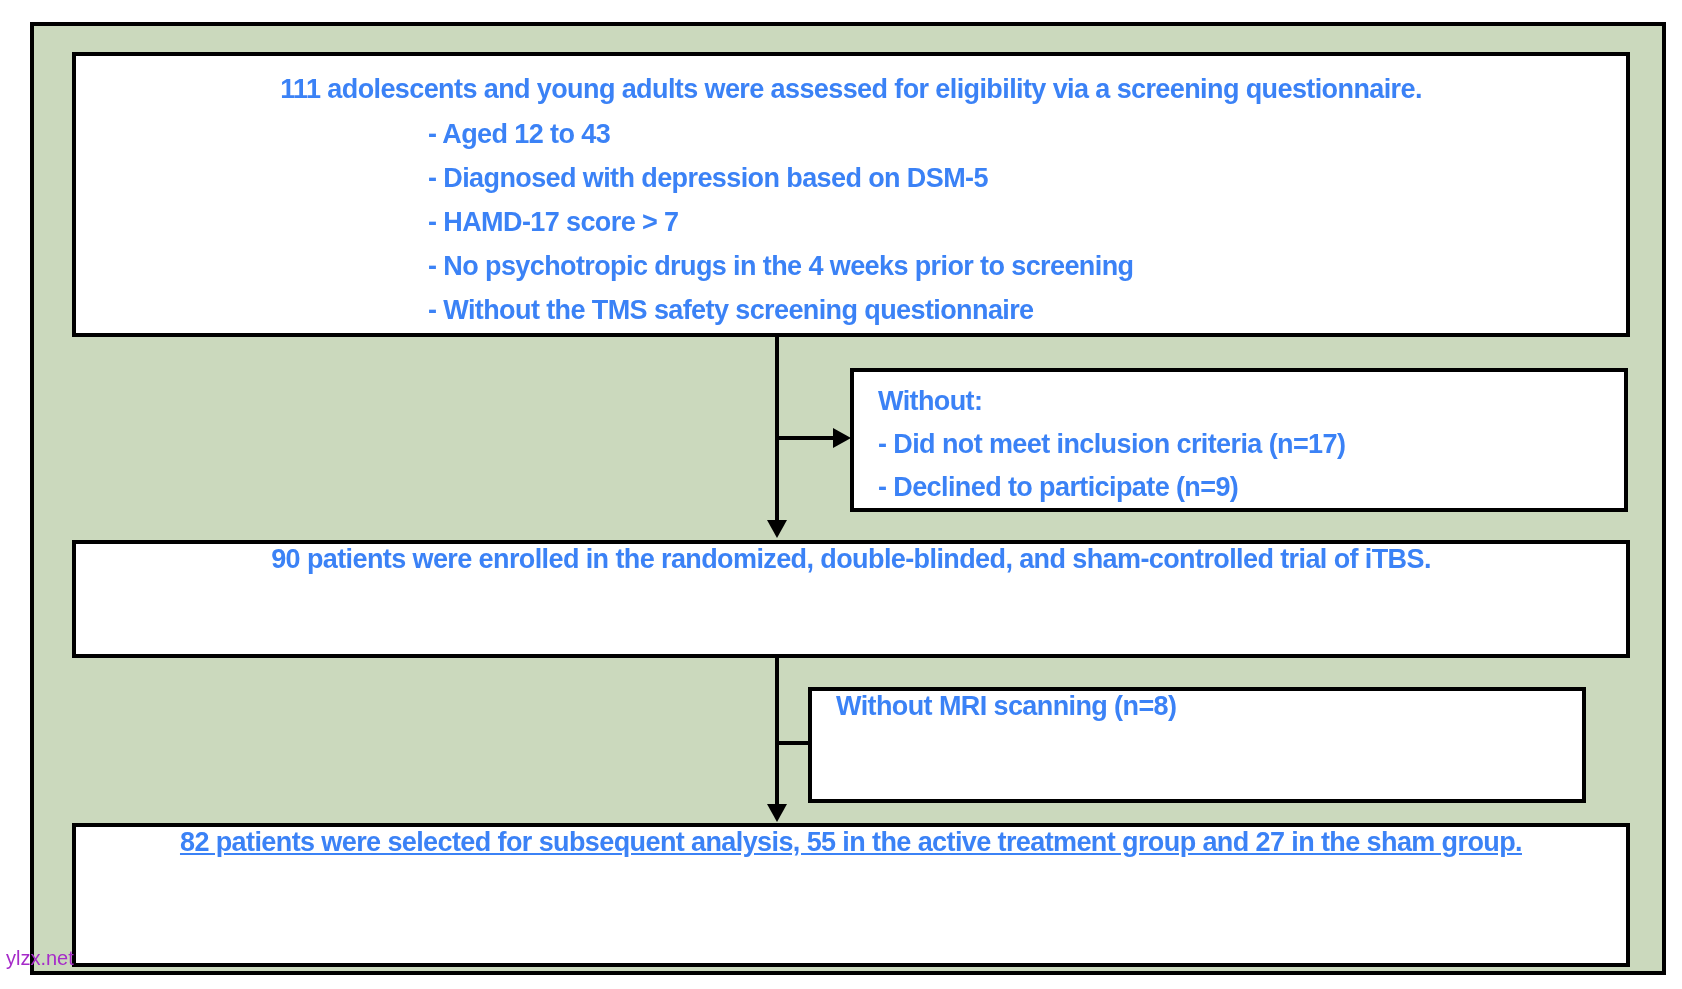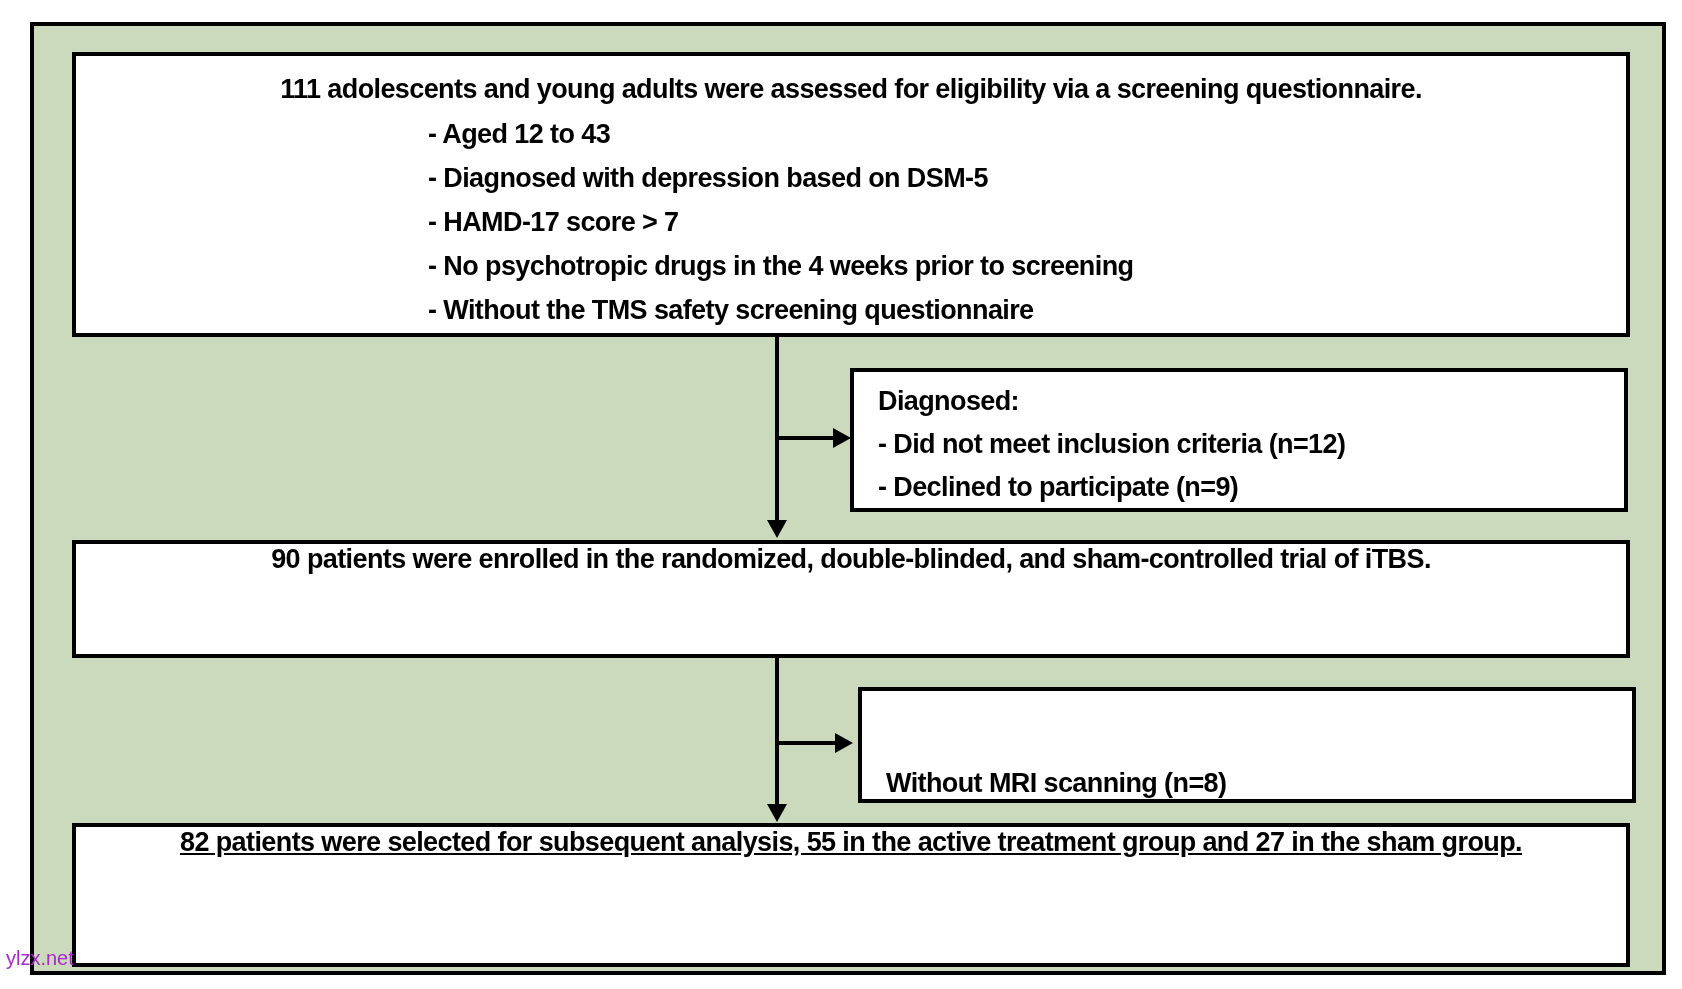--- a/index.html
+++ b/index.html
@@ -22,21 +22,21 @@
     background: #cbd9bd;
     border: 4px solid #000000;
   }
   .fbox {
     position: absolute;
     background: #ffffff;
     border: 4px solid #000000;
     font-weight: 700;
     font-size: 27px;
     letter-spacing: -0.6px;
-    color: #000000;
+    color: #3b82f6;
   }
   .screening-box { left: 72px; top: 52px; width: 1558px; height: 285px; padding-top: 10px; }
   .screening-title {
     text-align: center;
     line-height: 46px;
     white-space: nowrap;
   }
   .criteria div {
     padding-left: 352px;
     line-height: 44px;
@@ -46,22 +46,22 @@
     left: 850px; top: 368px; width: 778px; height: 144px;
     padding: 8px 0 0 24px;
   }
   .excluded-box div { line-height: 43px; white-space: nowrap; }
   .enrolled-box {
     left: 72px; top: 540px; width: 1558px; height: 118px;
     display: flex; align-items: flex-start; justify-content: center;
     white-space: nowrap;
   }
   .mri-box {
-    left: 858px; top: 687px; width: 778px; height: 116px;
-    display: flex; align-items: flex-end;
+    left: 808px; top: 687px; width: 778px; height: 116px;
+    display: flex; align-items: flex-start;
     padding-left: 24px;
     white-space: nowrap;
   }
   .final-box {
     left: 72px; top: 823px; width: 1558px; height: 144px;
     display: flex; align-items: flex-start; justify-content: center;
     white-space: nowrap;
     text-decoration: underline;
   }
   .aline { position: absolute; background: #000000; }
@@ -112,22 +112,22 @@
     </div>
   </div>
 
   <div class="aline v1"></div>
   <div class="ahead head-down hd1"></div>
 
   <div class="aline h1"></div>
   <div class="ahead head-right hr1"></div>
 
   <div class="fbox excluded-box">
-    <div>Diagnosed:</div>
-    <div>- Did not meet inclusion criteria (n=12)</div>
+    <div>Without:</div>
+    <div>- Did not meet inclusion criteria (n=17)</div>
     <div>- Declined to participate (n=9)</div>
   </div>
 
   <div class="fbox enrolled-box">
     <span>90 patients were enrolled in the randomized, double-blinded, and sham-controlled trial of iTBS.</span>
   </div>
 
   <div class="aline v2"></div>
   <div class="ahead head-down hd2"></div>
 

